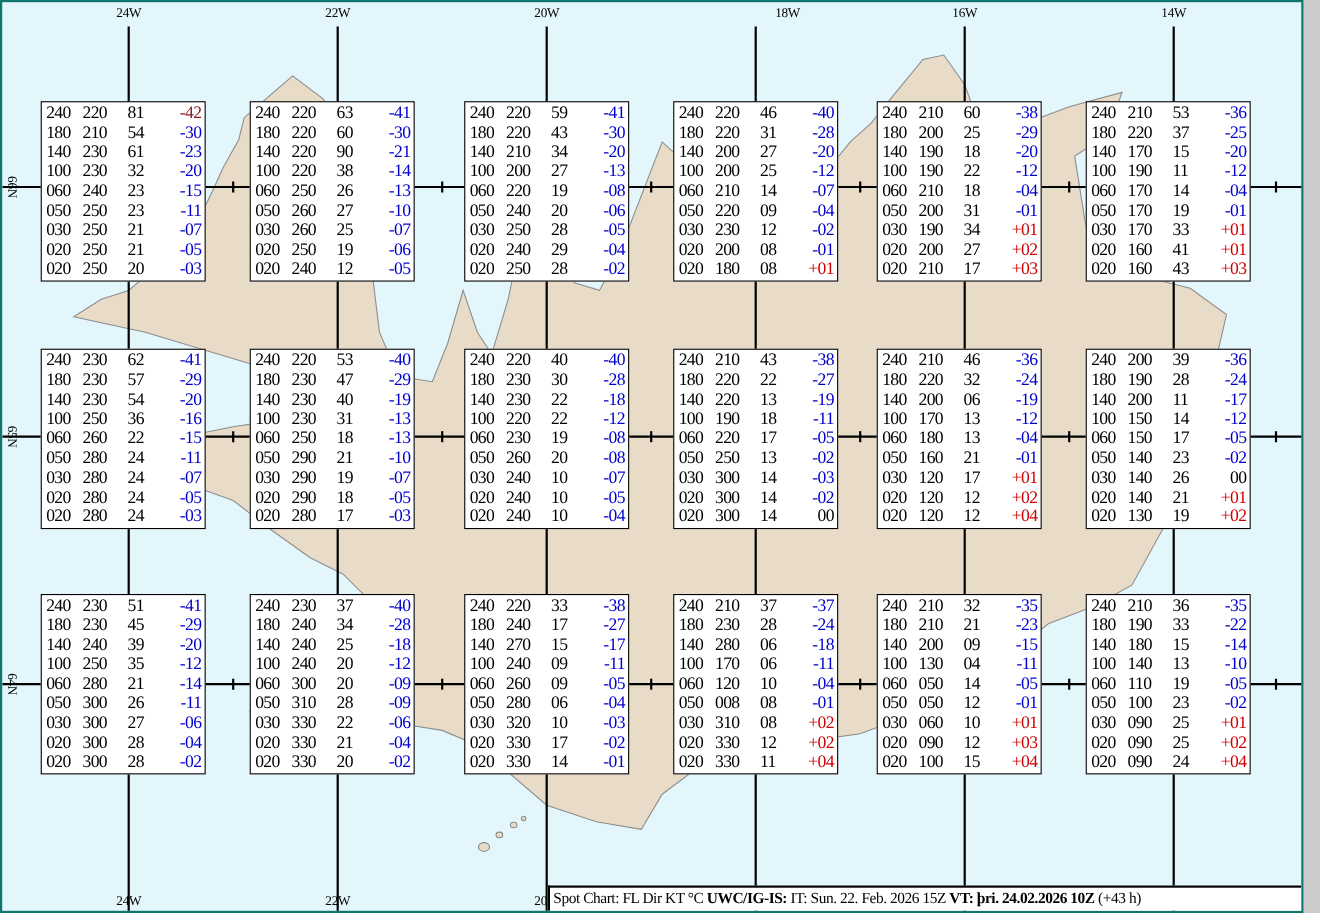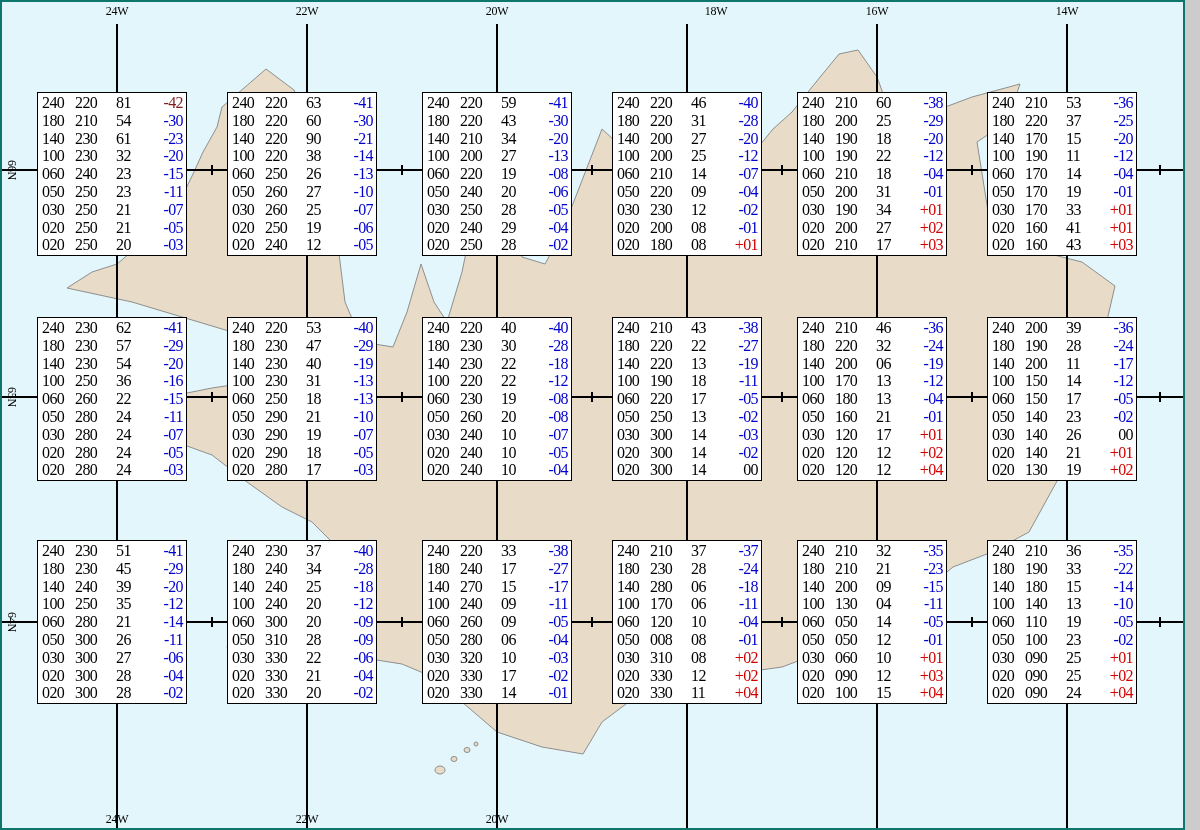--- a/index.html
+++ b/index.html
@@ -1098,14 +1098,21 @@
         </div>
         <div class="spot-row">
           <span class="c-fl">020</span>
           <span class="c-dir">090</span>
           <span class="c-kt">24</span>
           <span class="c-tmp" style="color: rgb(209, 0, 0);">+04</span>
         </div>
       </div>
     </div>
 
+  <div id="status-bar">
+    <span>Spot Chart: FL Dir KT °C </span>
+    <span class="b">UWC/IG-IS:</span>
+    <span> IT: Sun. 22. Feb. 2026 15Z </span>
+    <span class="b">VT: þri. 24.02.2026 10Z</span>
+    <span> (+43 h)</span>
+  </div>
 
 </div>
 
 </body></html>

